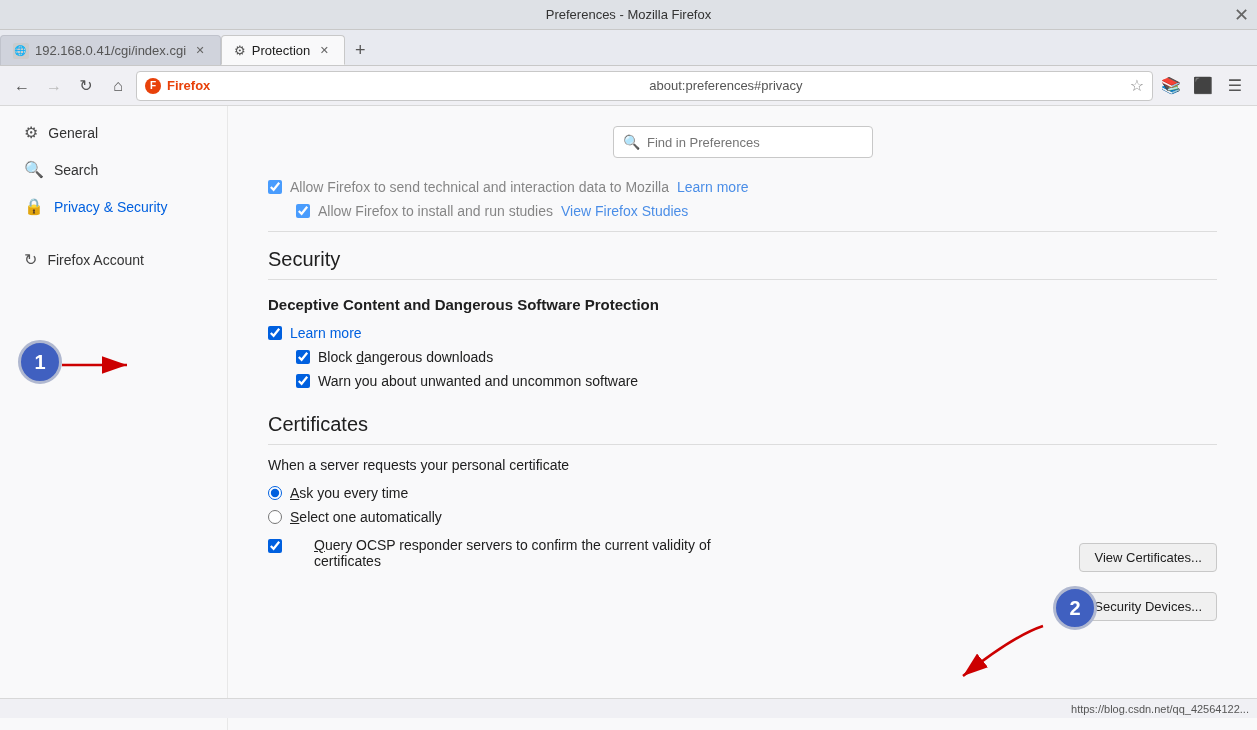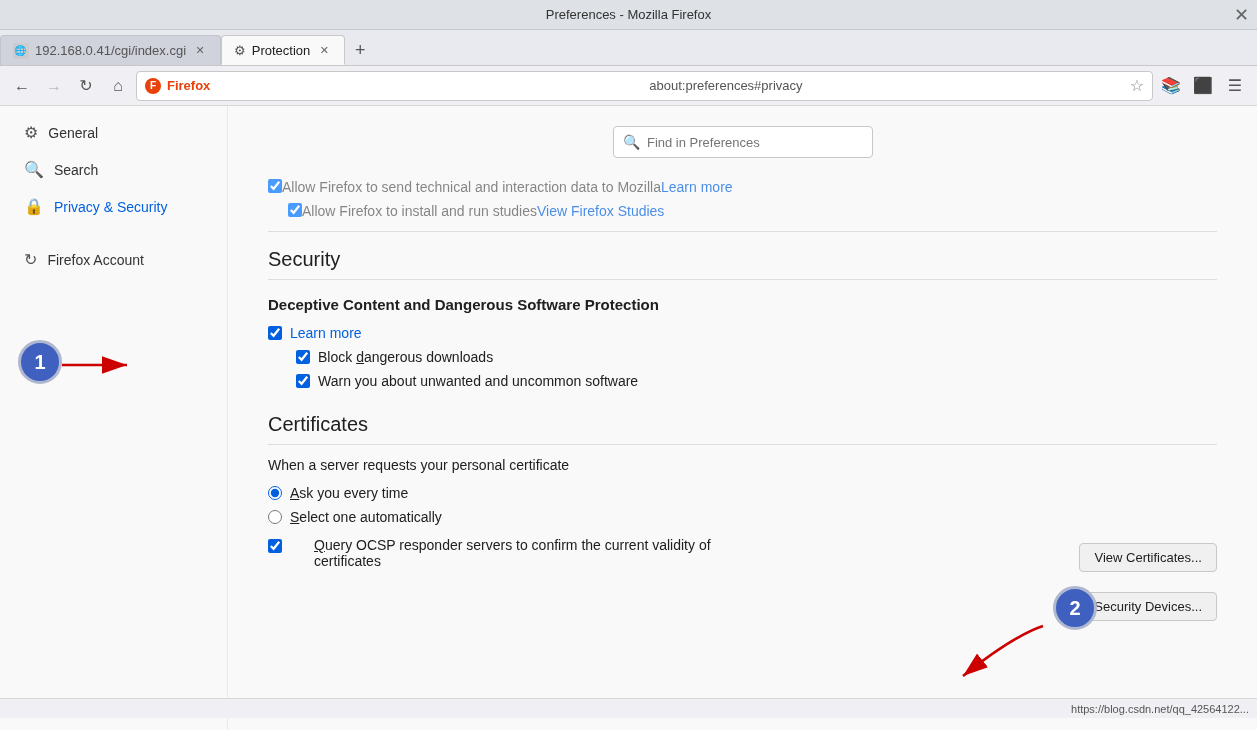--- a/index.html
+++ b/index.html
@@ -235,20 +235,22 @@
       background: transparent;
     }
     .find-icon { color: #888; font-size: 14px; }
 
     
     .scrolled-content {
       border-top: 1px solid transparent;
     }
     .faded-item {
       display: flex;
+      align-items: center;
+      gap: 8px;
       color: #555;
       font-size: 14px;
       margin-bottom: 8px;
       opacity: 0.7;
     }
     .faded-item input[type="checkbox"] { width: 14px; height: 14px; }
 
     
     .section-title {
       font-size: 20px;

